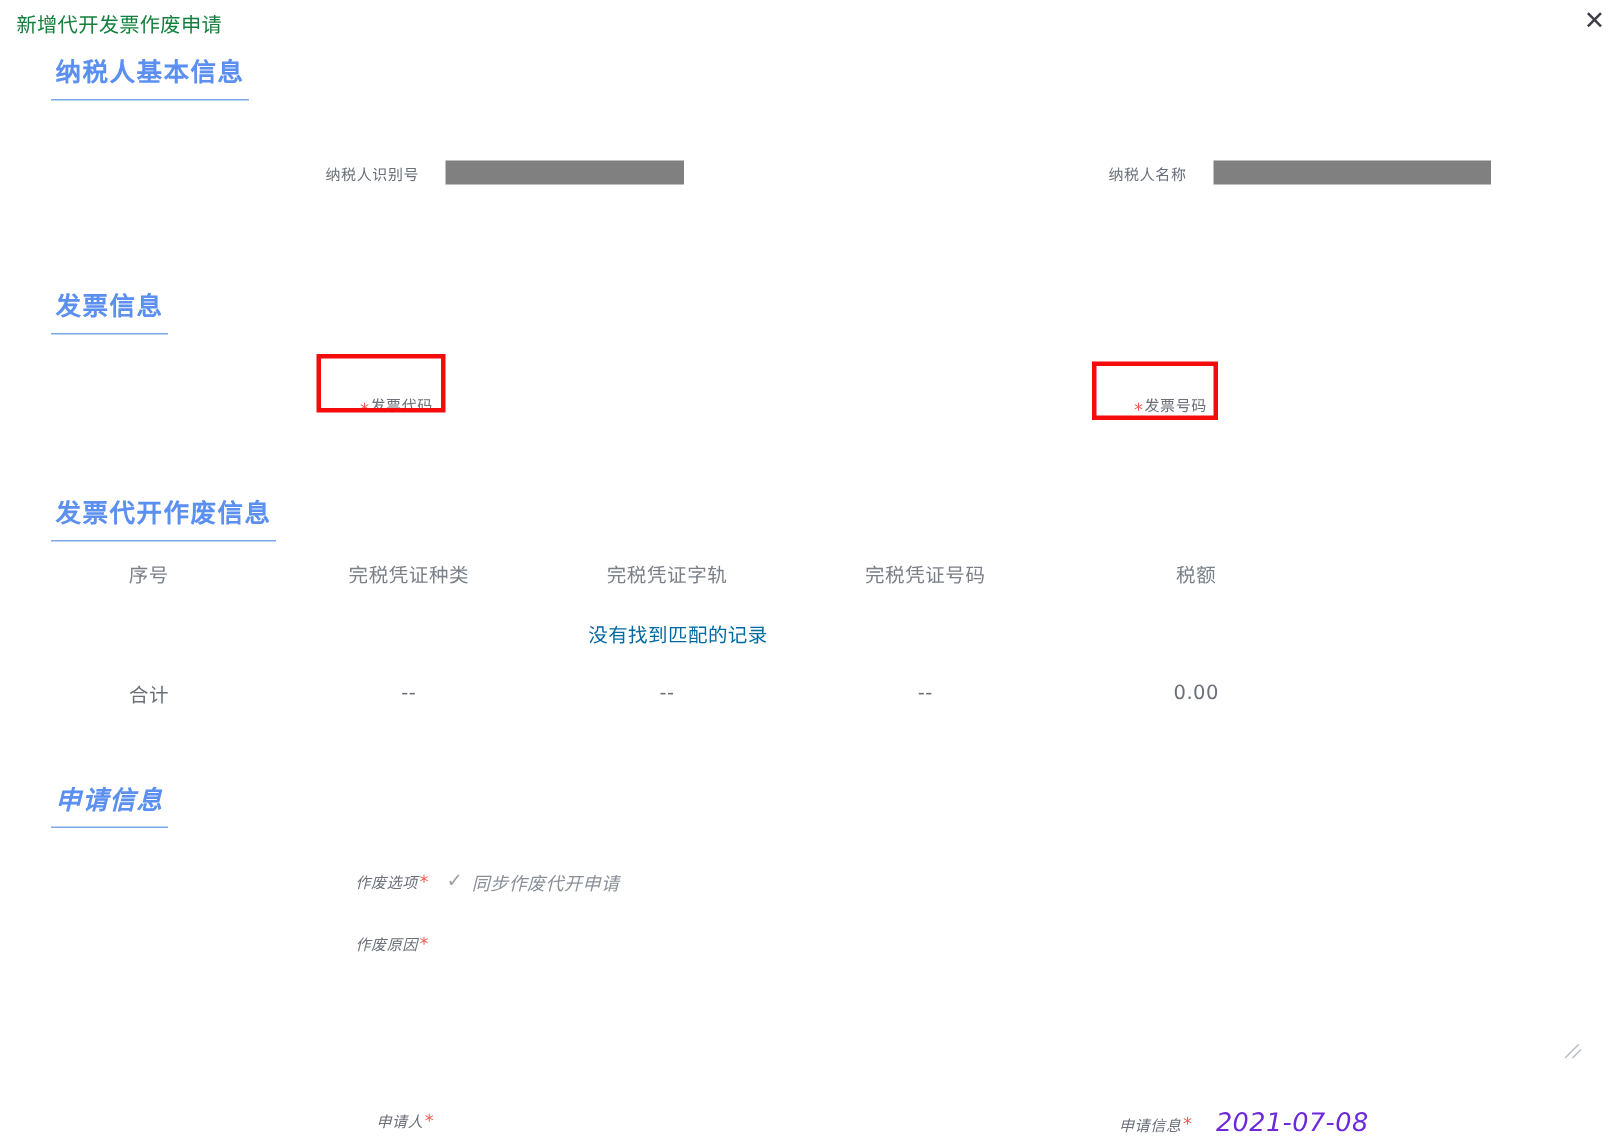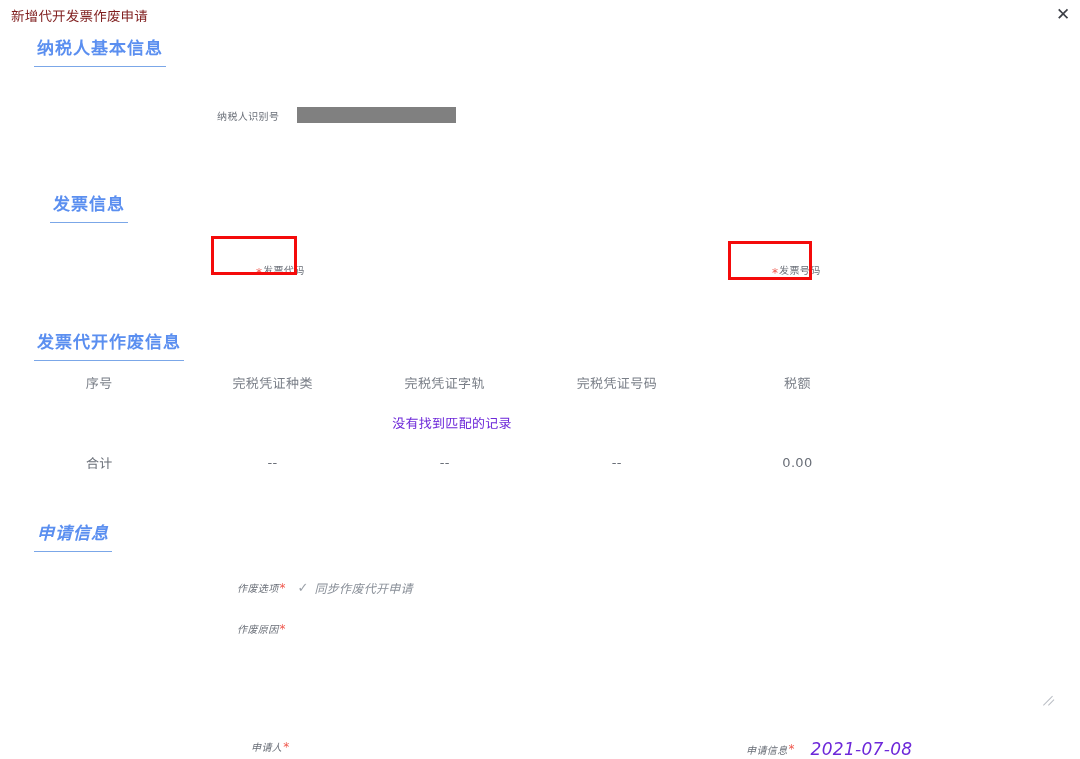--- a/index.html
+++ b/index.html
@@ -17,21 +17,21 @@
     overflow: hidden;
     position: relative;
   }
 
   
   .window-title {
     position: absolute;
     left: 11px;
     top: 5px;
     font-size: 13.5px;
-    color: #7f1d1d;
+    color: #15803d;
     letter-spacing: 0.2px;
     white-space: nowrap;
   }
   .close-btn {
     position: absolute;
     right: 5px;
     top: 2px;
     width: 24px;
     height: 24px;
     line-height: 24px;
@@ -142,21 +142,21 @@
     text-align: center;
     letter-spacing: 0.4px;
   }
   .data-table td {
     color: #6a6f78;
     padding: 9px 0;
     text-align: center;
     letter-spacing: 0.3px;
   }
   .empty-row td {
-    color: #6d28d9;
+    color: #0369a1;
     padding: 12px 0;
   }
   .total-row td {
     color: #6a6f78;
   }
 
   
   .check-wrap {
     display: flex;
     align-items: center;
@@ -205,24 +205,28 @@
       <span class="section-head-rule"></span>
     </div>
 
     <div class="form-row" style="position:absolute; left:0; top:73px; width:1080px;">
 
       <div class="field" style="left:205px; top:0;">
         <span class="field-label">纳税人识别号</span>
         <span class="redacted" style="width:159px;"></span>
       </div>
 
+      <div class="field" style="left:727px; top:0;">
+        <span class="field-label">纳税人名称</span>
+        <span class="redacted" style="width:185px;"></span>
+      </div>
     </div>
   </div>
 
-  <div class="section" style="position:absolute; left:16px; top:156px; width:948px;">
+  <div class="section" style="position:absolute; left:0; top:156px; width:948px;">
     <div class="section-head">
       <span class="section-head-text">发票信息</span>
       <span class="section-head-rule"></span>
     </div>
 
     <div class="form-row" style="position:absolute; left:0; top:72px; width:1080px;">
 
       <div class="field" style="left:228px; top:0;">
         <span class="req-star-pre">*</span>
         <span class="field-label">发票代码</span>

